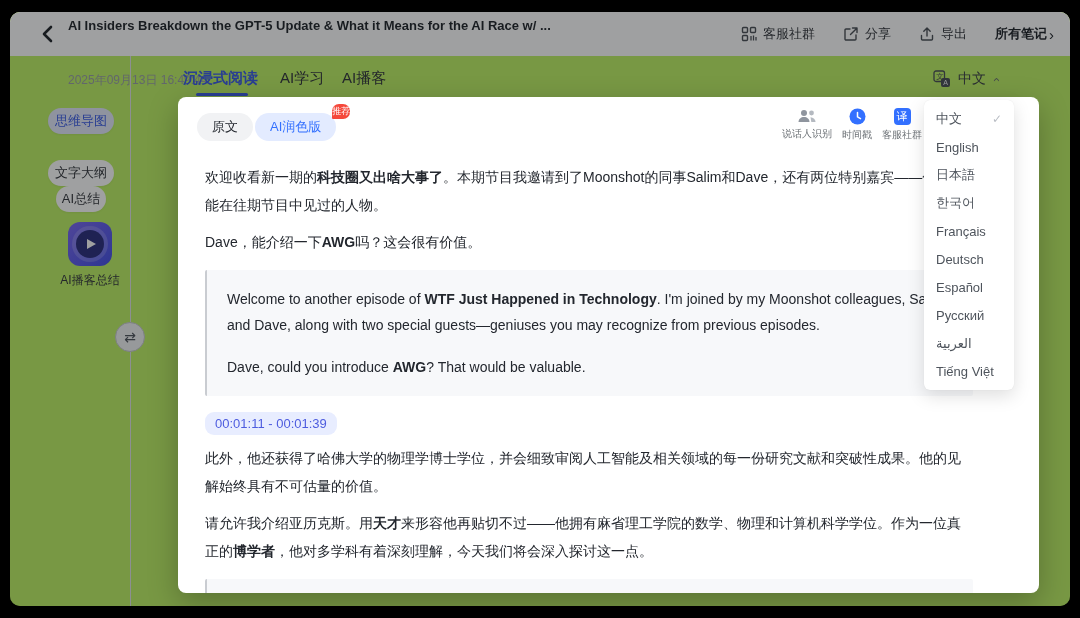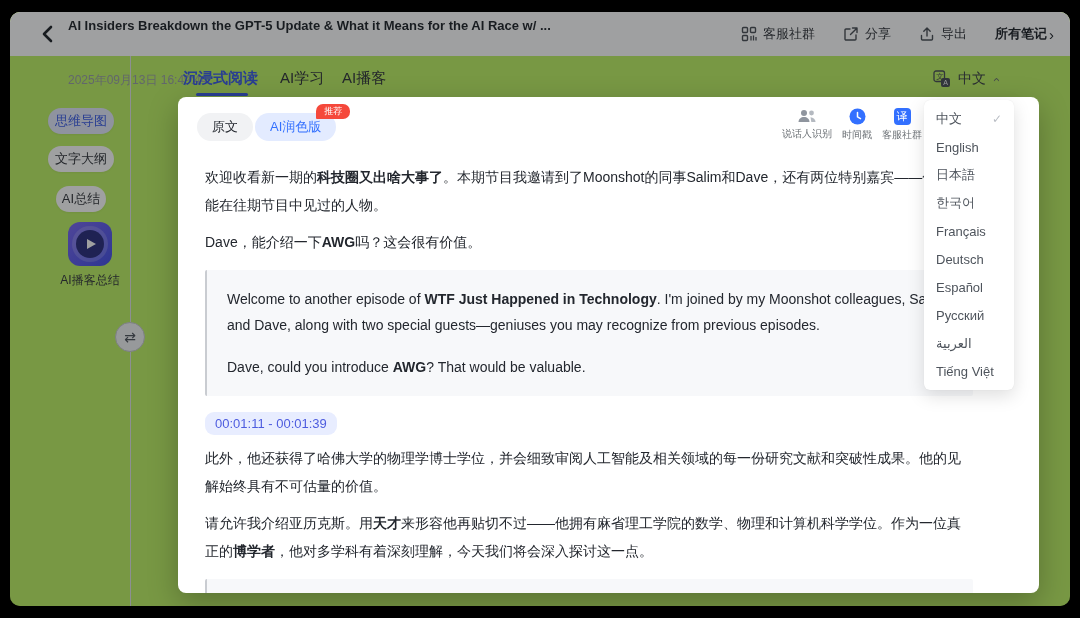--- a/index.html
+++ b/index.html
@@ -26,21 +26,21 @@
   .h-action{display:flex;align-items:center;gap:6px;font-size:13px;color:#33363c;cursor:pointer;white-space:nowrap;}
   .h-action svg{display:block;}
   .all-notes{font-weight:700;color:#1f2329;display:flex;align-items:center;gap:2px;cursor:pointer;font-size:13px;}
   .all-notes .chev{font-size:15px;font-weight:400;line-height:1;}
   
   .vdivider{position:absolute;left:120px;top:44px;bottom:0;width:1px;background:#e1e3e6;}
   .side-pill{position:absolute;height:26px;border-radius:14px;display:flex;align-items:center;justify-content:center;
     font-size:13px;background:#fff;color:#33363c;cursor:pointer;box-shadow:0 1px 2px rgba(31,35,41,.06);}
   .side-pill.active{background:#e4e9fc;color:var(--tab-active);}
   .pill-mindmap{left:38px;top:96px;width:66px;}
-  .pill-outline{left:38px;top:134px;width:66px;}
+  .pill-outline{left:38px;top:148px;width:66px;}
   .pill-summary{left:46px;top:174px;width:50px;}
   .podcast-tile{position:absolute;left:58px;top:210px;width:44px;height:44px;border-radius:12px;cursor:pointer;
     background:linear-gradient(135deg,#7a68f2 0%,#4450e6 100%);display:flex;align-items:center;justify-content:center;}
   .podcast-ring{width:28px;height:28px;border-radius:50%;background:#2a2e7e;display:flex;align-items:center;justify-content:center;
     box-shadow:0 0 0 4px rgba(255,255,255,.18);}
   .play-tri{width:0;height:0;border-left:9px solid #fff;border-top:5.5px solid transparent;border-bottom:5.5px solid transparent;margin-left:2px;}
   .podcast-label{position:absolute;left:34px;top:260px;width:92px;text-align:center;font-size:12px;color:#33363c;}
   .collapse-btn{position:absolute;left:105px;top:310px;width:30px;height:30px;border-radius:50%;cursor:pointer;
     border:1px solid #c6c9cd;background:#f2f3f5;color:#4e545c;display:flex;align-items:center;justify-content:center;font-size:14px;z-index:2;}
   
@@ -52,21 +52,21 @@
   
   .overlay{position:absolute;inset:0;background:rgba(15,17,20,.40);z-index:5;}
   
   .card{position:absolute;left:168px;top:85px;width:861px;height:496px;background:#fff;border-radius:8px;z-index:10;
     box-shadow:0 10px 30px rgba(0,0,0,.25);overflow:hidden;}
   .view-pill{position:absolute;top:16px;height:28px;border-radius:15px;display:flex;align-items:center;
     padding:0 15px;font-size:13px;cursor:pointer;white-space:nowrap;}
   .view-pill.orig{left:19px;background:#f1f2f4;color:#23272e;}
   .view-pill.polished{left:77px;background:#e3ebff;color:var(--accent);}
   .badge{position:absolute;top:-9px;right:-14px;background:var(--badge-red);color:#fff;font-size:9px;line-height:1;
-    padding:3px 8px;border-radius:7px 7px 7px 1px;}
+    padding:3px 0;border-radius:7px 7px 7px 1px;}
   .tools{position:absolute;left:604px;top:11px;display:flex;gap:10px;}
   .tool{display:flex;flex-direction:column;align-items:center;gap:3px;cursor:pointer;}
   .tool-label{font-size:10px;color:#6b7075;white-space:nowrap;}
   .icon-translate-sq{width:17px;height:17px;background:var(--accent);border-radius:4px;color:#fff;font-size:11px;
     display:flex;align-items:center;justify-content:center;}
   .reader-content{position:absolute;left:27px;top:62px;width:768px;}
   .reader-content p.zh{margin:9px 0 0;font-size:14px;line-height:28px;color:#23272e;}
   .reader-content p.zh:first-child{margin-top:4px;}
   .quote{margin-top:14px;background:#f7f8fa;border-left:2px solid #c9ccd1;padding:16px 20px;border-radius:2px;}
   .quote p{margin:0;font-size:14px;line-height:26px;color:#23272e;}

